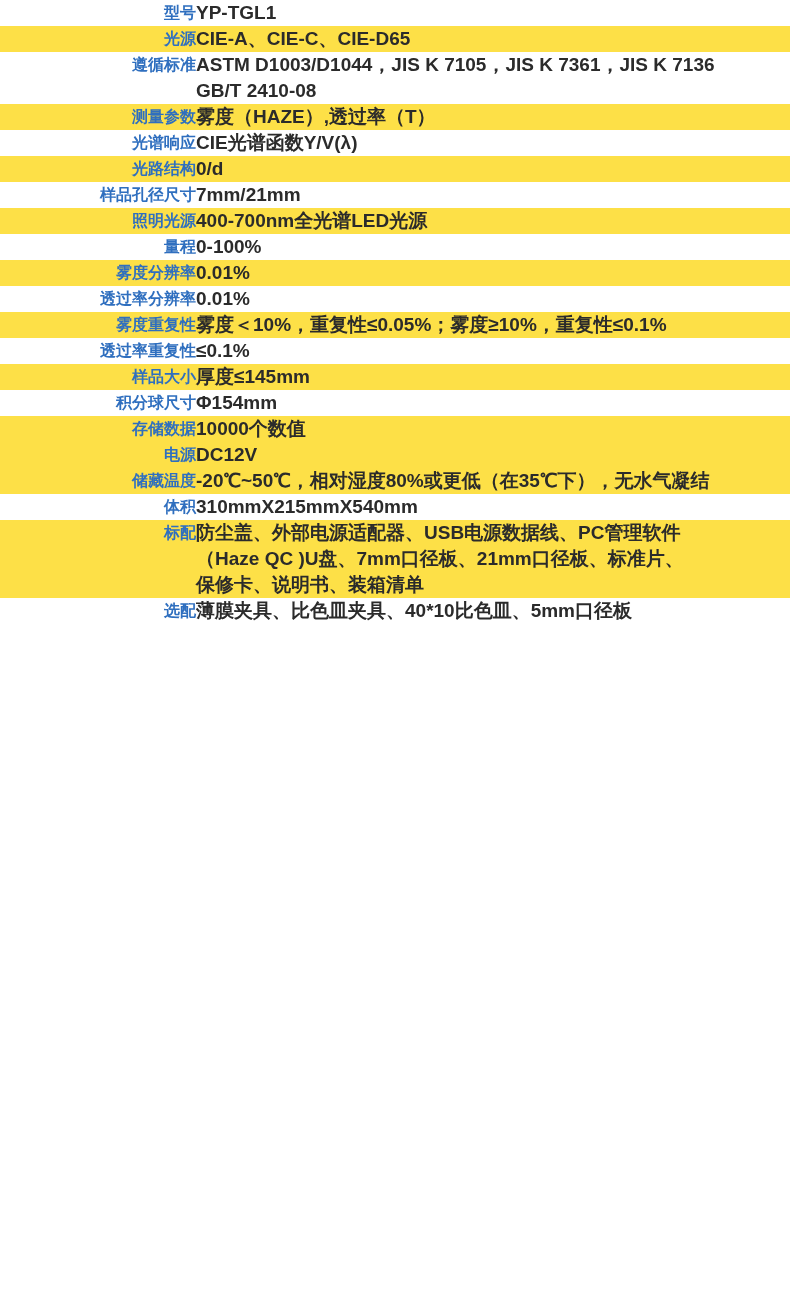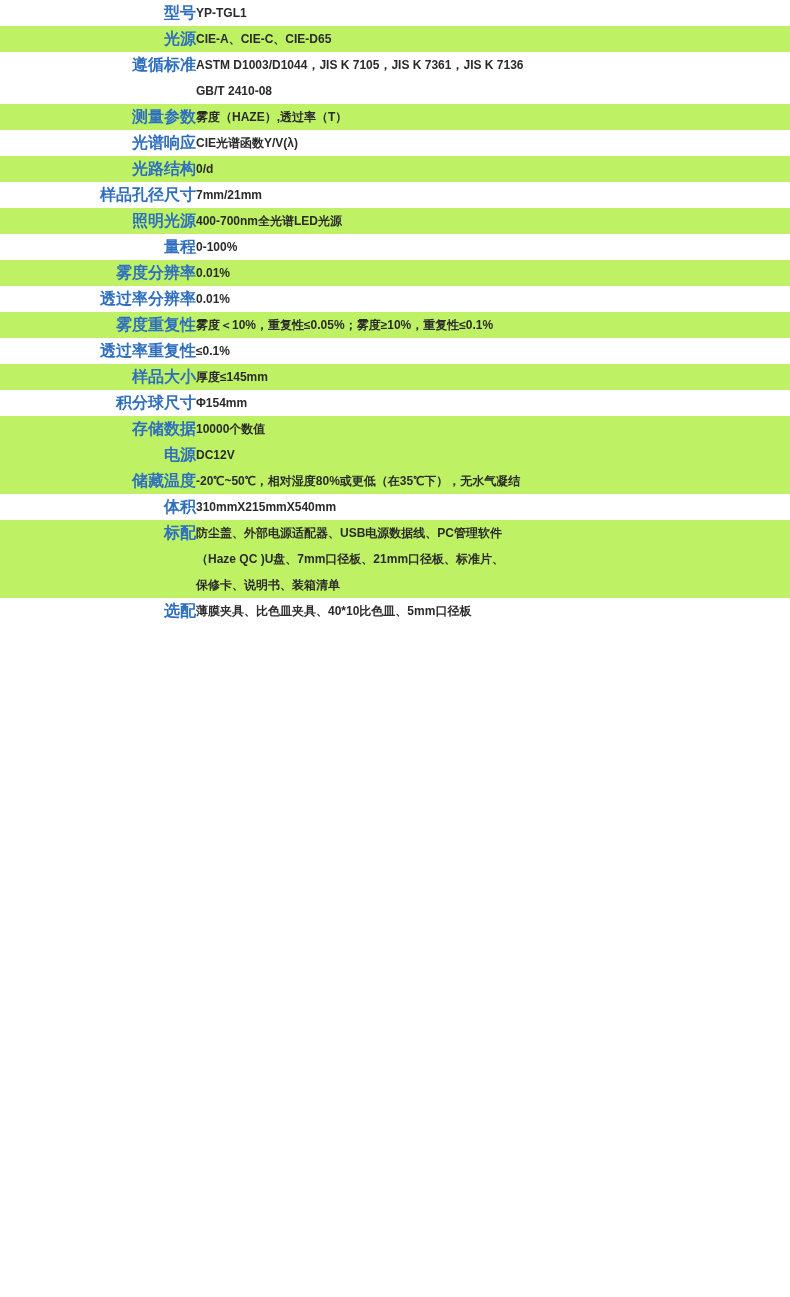--- a/index.html
+++ b/index.html
@@ -16,37 +16,37 @@
   }
   #spec-table {
     width: 790px;
     border-collapse: collapse;
     table-layout: fixed;
     font-weight: bold;
   }
   #spec-table col.label-col { width: 196px; }
   #spec-table col.value-col { width: 594px; }
   #spec-table tr.row-even { background: #ffffff; }
-  #spec-table tr.row-odd  { background: #bef264; border-radius: 12px; }
+  #spec-table tr.row-odd  { background: #fde047; border-radius: 12px; }
   #spec-table td {
     vertical-align: top;
     padding: 0;
   }
   td.label {
     text-align: right;
     color: #2f6fbf;
     font-size: 16px;
     line-height: 26px;
     padding: 17px 18px 17px 8px;
     white-space: nowrap;
   }
   td.value {
     text-align: left;
     color: #2b2b2b;
-    font-size: 12px;
+    font-size: 19px;
     line-height: 26px;
     padding: 17px 24px 17px 0;
     word-break: break-word;
   }
   td.value .line { display: block; }
   tr.tall td.label, tr.tall td.value { padding-top: 17px; padding-bottom: 17px; }
   #footer-pad { height: 46px; background: #ffffff; }
 </style>
 </head>
 <body>

